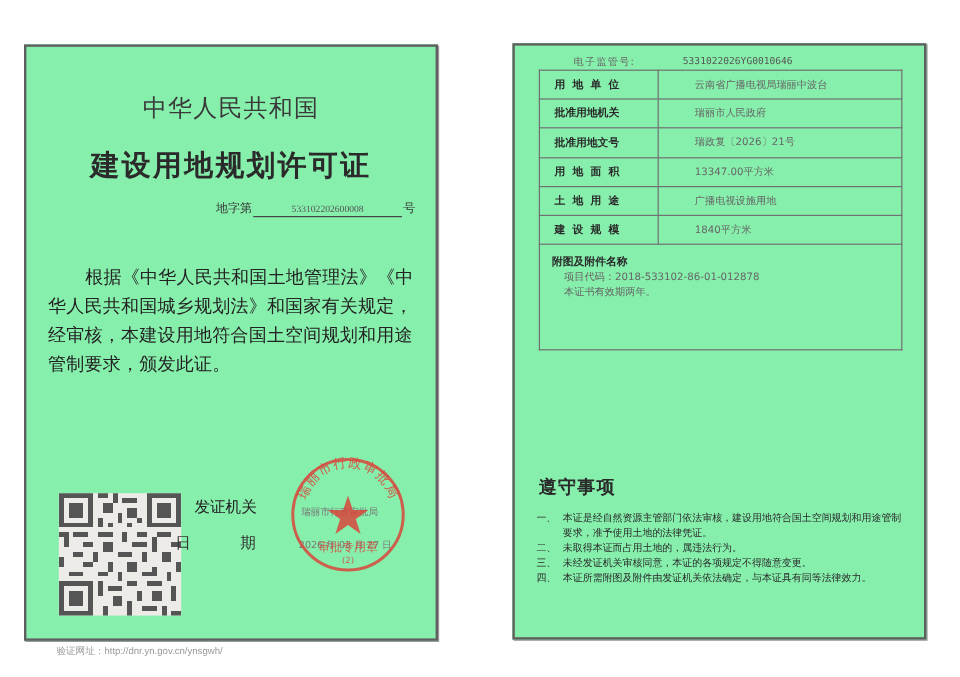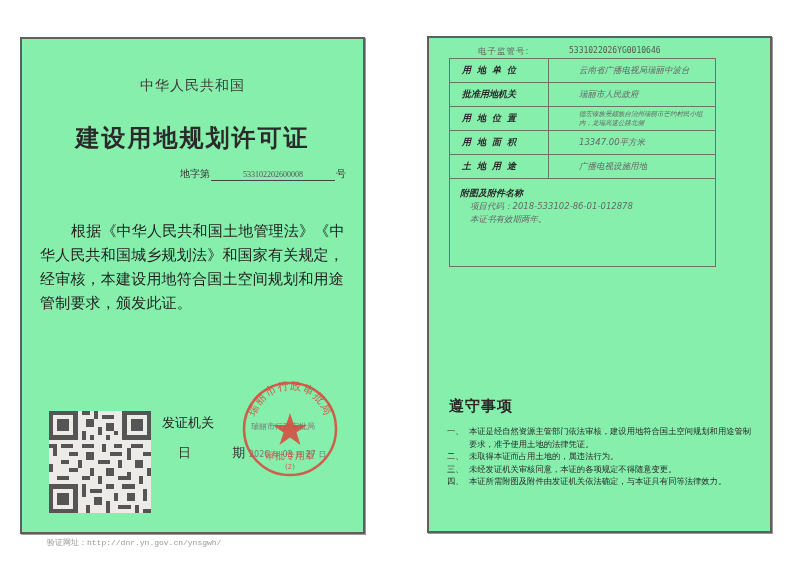--- a/index.html
+++ b/index.html
@@ -10,49 +10,49 @@
     position: absolute;
     background: #86efac;
     border: 2px solid #5f5f5f;
     box-shadow: 1px 1px 0 #9a9a9a;
   }
   #left-page { left: 20px; top: 37px; width: 345px; height: 497px; }
   #right-page { left: 427px; top: 36px; width: 345px; height: 497px; }
 
   
   .country { position: absolute; left: 0; width: 100%; top: 38px; text-align: center;
-    font-family: "DejaVu Serif", serif; font-size: 14px; color: #3a3a3a; letter-spacing: 1px; }
+    font-family: "DejaVu Serif", serif; font-size: 20px; color: #3a3a3a; letter-spacing: 1px; }
   .cert-title { position: absolute; left: 0; width: 100%; top: 83px; text-align: center;
     font-size: 24px; font-weight: bold; color: #2a2a2a; letter-spacing: 2px; }
   .cert-no { position: absolute; left: 158px; top: 128px; font-size: 10px; color: #333; display: flex; align-items: flex-end; }
   .cert-no .line { display: inline-block; width: 124px; border-bottom: 1px solid #444; text-align: center;
     font-family: Liberation Serif, serif; font-size: 8px; color: #555; margin: 0 1px; line-height: 11px; }
   .cert-body { position: absolute; left: 18px; top: 180px; width: 315px; font-size: 15px;
     line-height: 24px; color: #222; text-indent: 31px; letter-spacing: 0.2px; }
 
   .qr { position: absolute; left: 27px; top: 372px; width: 102px; height: 102px; background: #edebe8; }
   .qr svg { width: 100%; height: 100%; display: block; }
 
   .issuer-label { position: absolute; left: 140px; top: 375px; font-size: 13px; color: #222; }
-  .date-label { position: absolute; left: 156px; top: 405px; font-size: 13px; color: #333; letter-spacing: 0; }
+  .date-label { position: absolute; left: 124px; top: 405px; font-size: 13px; color: #333; letter-spacing: 0; }
   .date-label span { display: inline-block; }
   .issuer-value { position: absolute; left: 229px; top: 382px; font-size: 8px; color: #777; }
   .date-value { position: absolute; left: 227px; top: 410px; font-size: 8px; color: #777; }
 
   .seal { position: absolute; left: 218px; top: 340px; width: 100px; height: 100px; }
   .seal svg { width: 100%; height: 100%; }
 
-  .verify-url { position: absolute; left: 47px; top: 537px; font-family: Liberation Mono, monospace;
+  .verify-url { position: absolute; left: 47px; top: 537px; font-family: Liberation Sans, sans-serif;
     font-size: 8px; color: #999; }
 
   
   .e-no-label { position: absolute; left: 49px; top: 8px; font-size: 8.5px; color: #666; letter-spacing: 1px; }
   .e-no-value { position: absolute; left: 140px; top: 8px; font-size: 8px; color: #555; font-family: "DejaVu Sans Mono", monospace; }
 
-  .info-table { position: absolute; left: 20px; top: 20px; width: 267px; border-collapse: collapse; font-style: italic; }
+  .info-table { position: absolute; left: 20px; top: 20px; width: 303px; border-collapse: collapse; }
   .info-table td { border: 1px solid #707070; height: 24px; vertical-align: middle; }
   .info-table td.lbl { width: 99px; font-size: 9px; font-weight: bold; color: #2a2a2a; padding-left: 12px; }
   .info-table td.lbl.spaced { letter-spacing: 6px; }
   .info-table td.val { font-size: 8.5px; color: #666; padding-left: 30px; }
   .info-table td.val.small { font-size: 6.5px; line-height: 9px; padding-right: 2px; }
   .info-table tr.tall td { height: 25px; }
   .attach { height: 88px !important; vertical-align: top !important; padding: 8px 0 0 10px; }
   .attach-title { font-size: 9px; font-weight: bold; color: #2a2a2a; }
   .attach-line { font-size: 8.5px; color: #666; padding-left: 10px; line-height: 13px; }
   .attach-line:first-of-type { margin-top: 8px; }
@@ -179,31 +179,35 @@
   <table class="info-table">
     <tbody>
       <tr>
         <td class="lbl spaced">用地单位</td>
         <td class="val">云南省广播电视局瑞丽中波台</td>
       </tr>
       <tr>
         <td class="lbl">批准用地机关</td>
         <td class="val">瑞丽市人民政府</td>
       </tr>
-      <tr>
-        <td class="lbl spaced">用地位置</td>
-        <td class="val small">德宏傣族景颇族自治州瑞丽市芒约村民小组内，龙瑞高速公路北侧</td>
+      <tr class="tall">
+        <td class="lbl">批准用地文号</td>
+        <td class="val">瑞政复〔2026〕21号</td>
       </tr>
       <tr>
         <td class="lbl spaced">用地面积</td>
         <td class="val">13347.00平方米</td>
       </tr>
       <tr>
         <td class="lbl spaced">土地用途</td>
         <td class="val">广播电视设施用地</td>
+      </tr>
+      <tr>
+        <td class="lbl spaced">建设规模</td>
+        <td class="val">1840平方米</td>
       </tr>
       <tr>
         <td colspan="2" class="attach">
           <div class="attach-title">附图及附件名称</div>
           <div class="attach-line">项目代码：2018-533102-86-01-012878</div>
           <div class="attach-line">本证书有效期两年。</div>
         </td>
       </tr>
     </tbody>
   </table>

